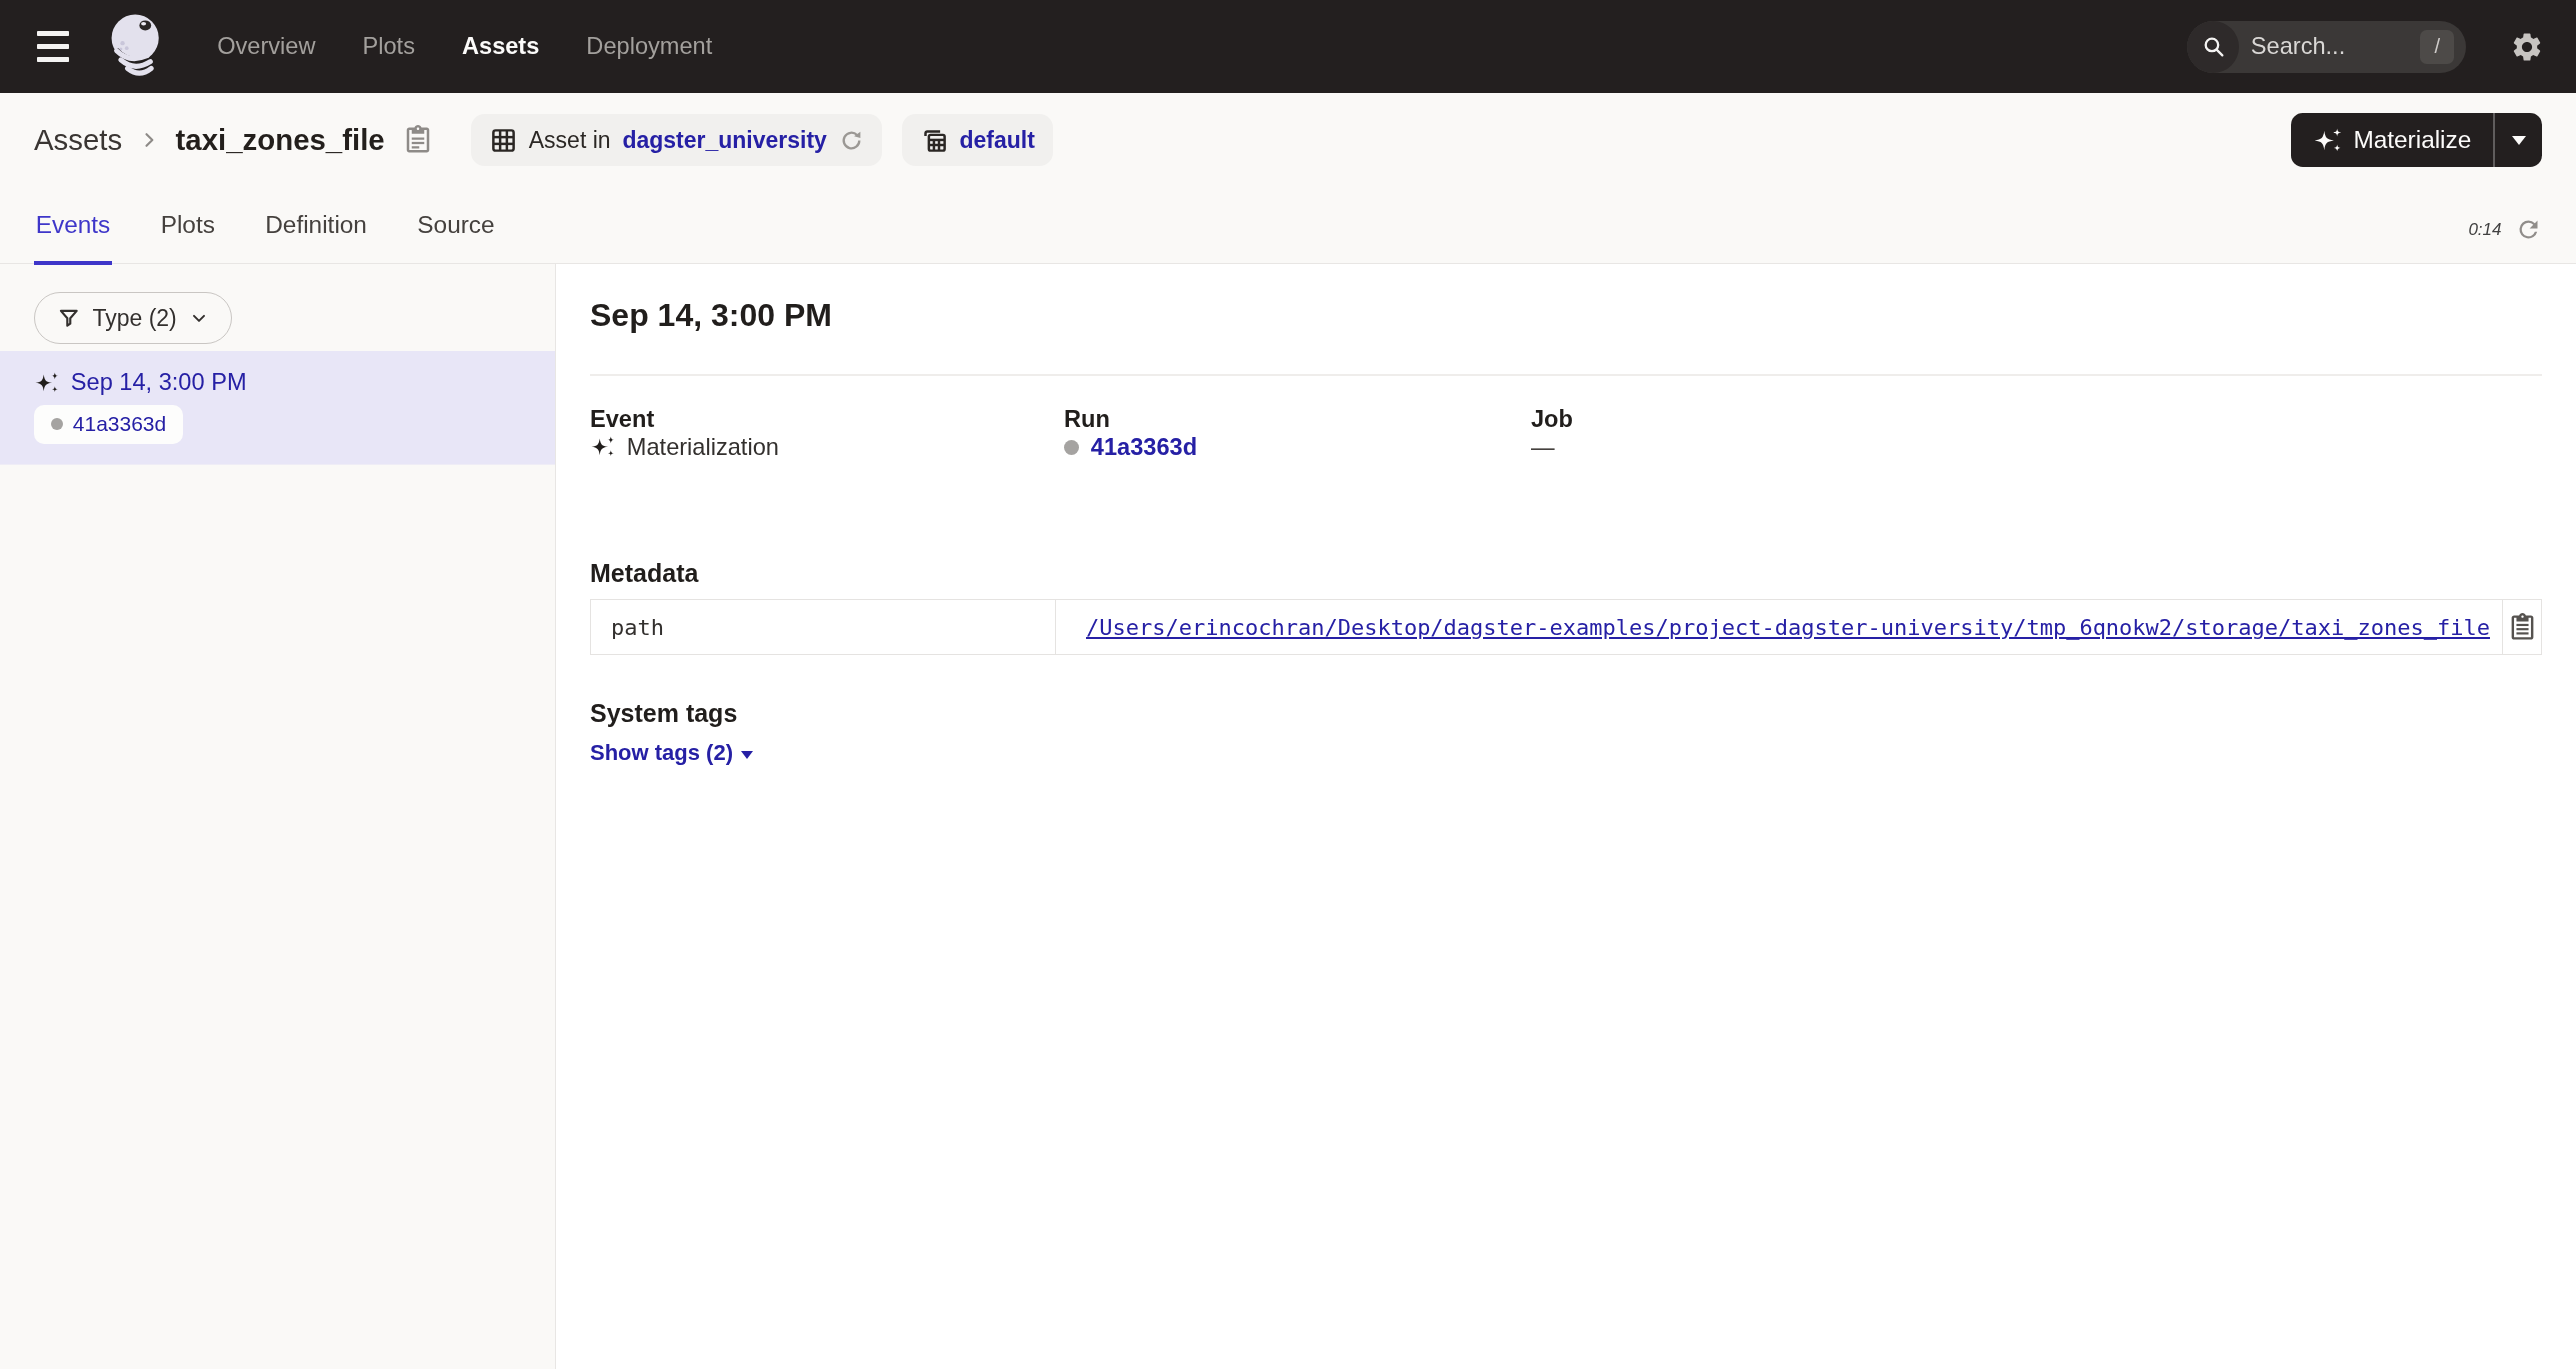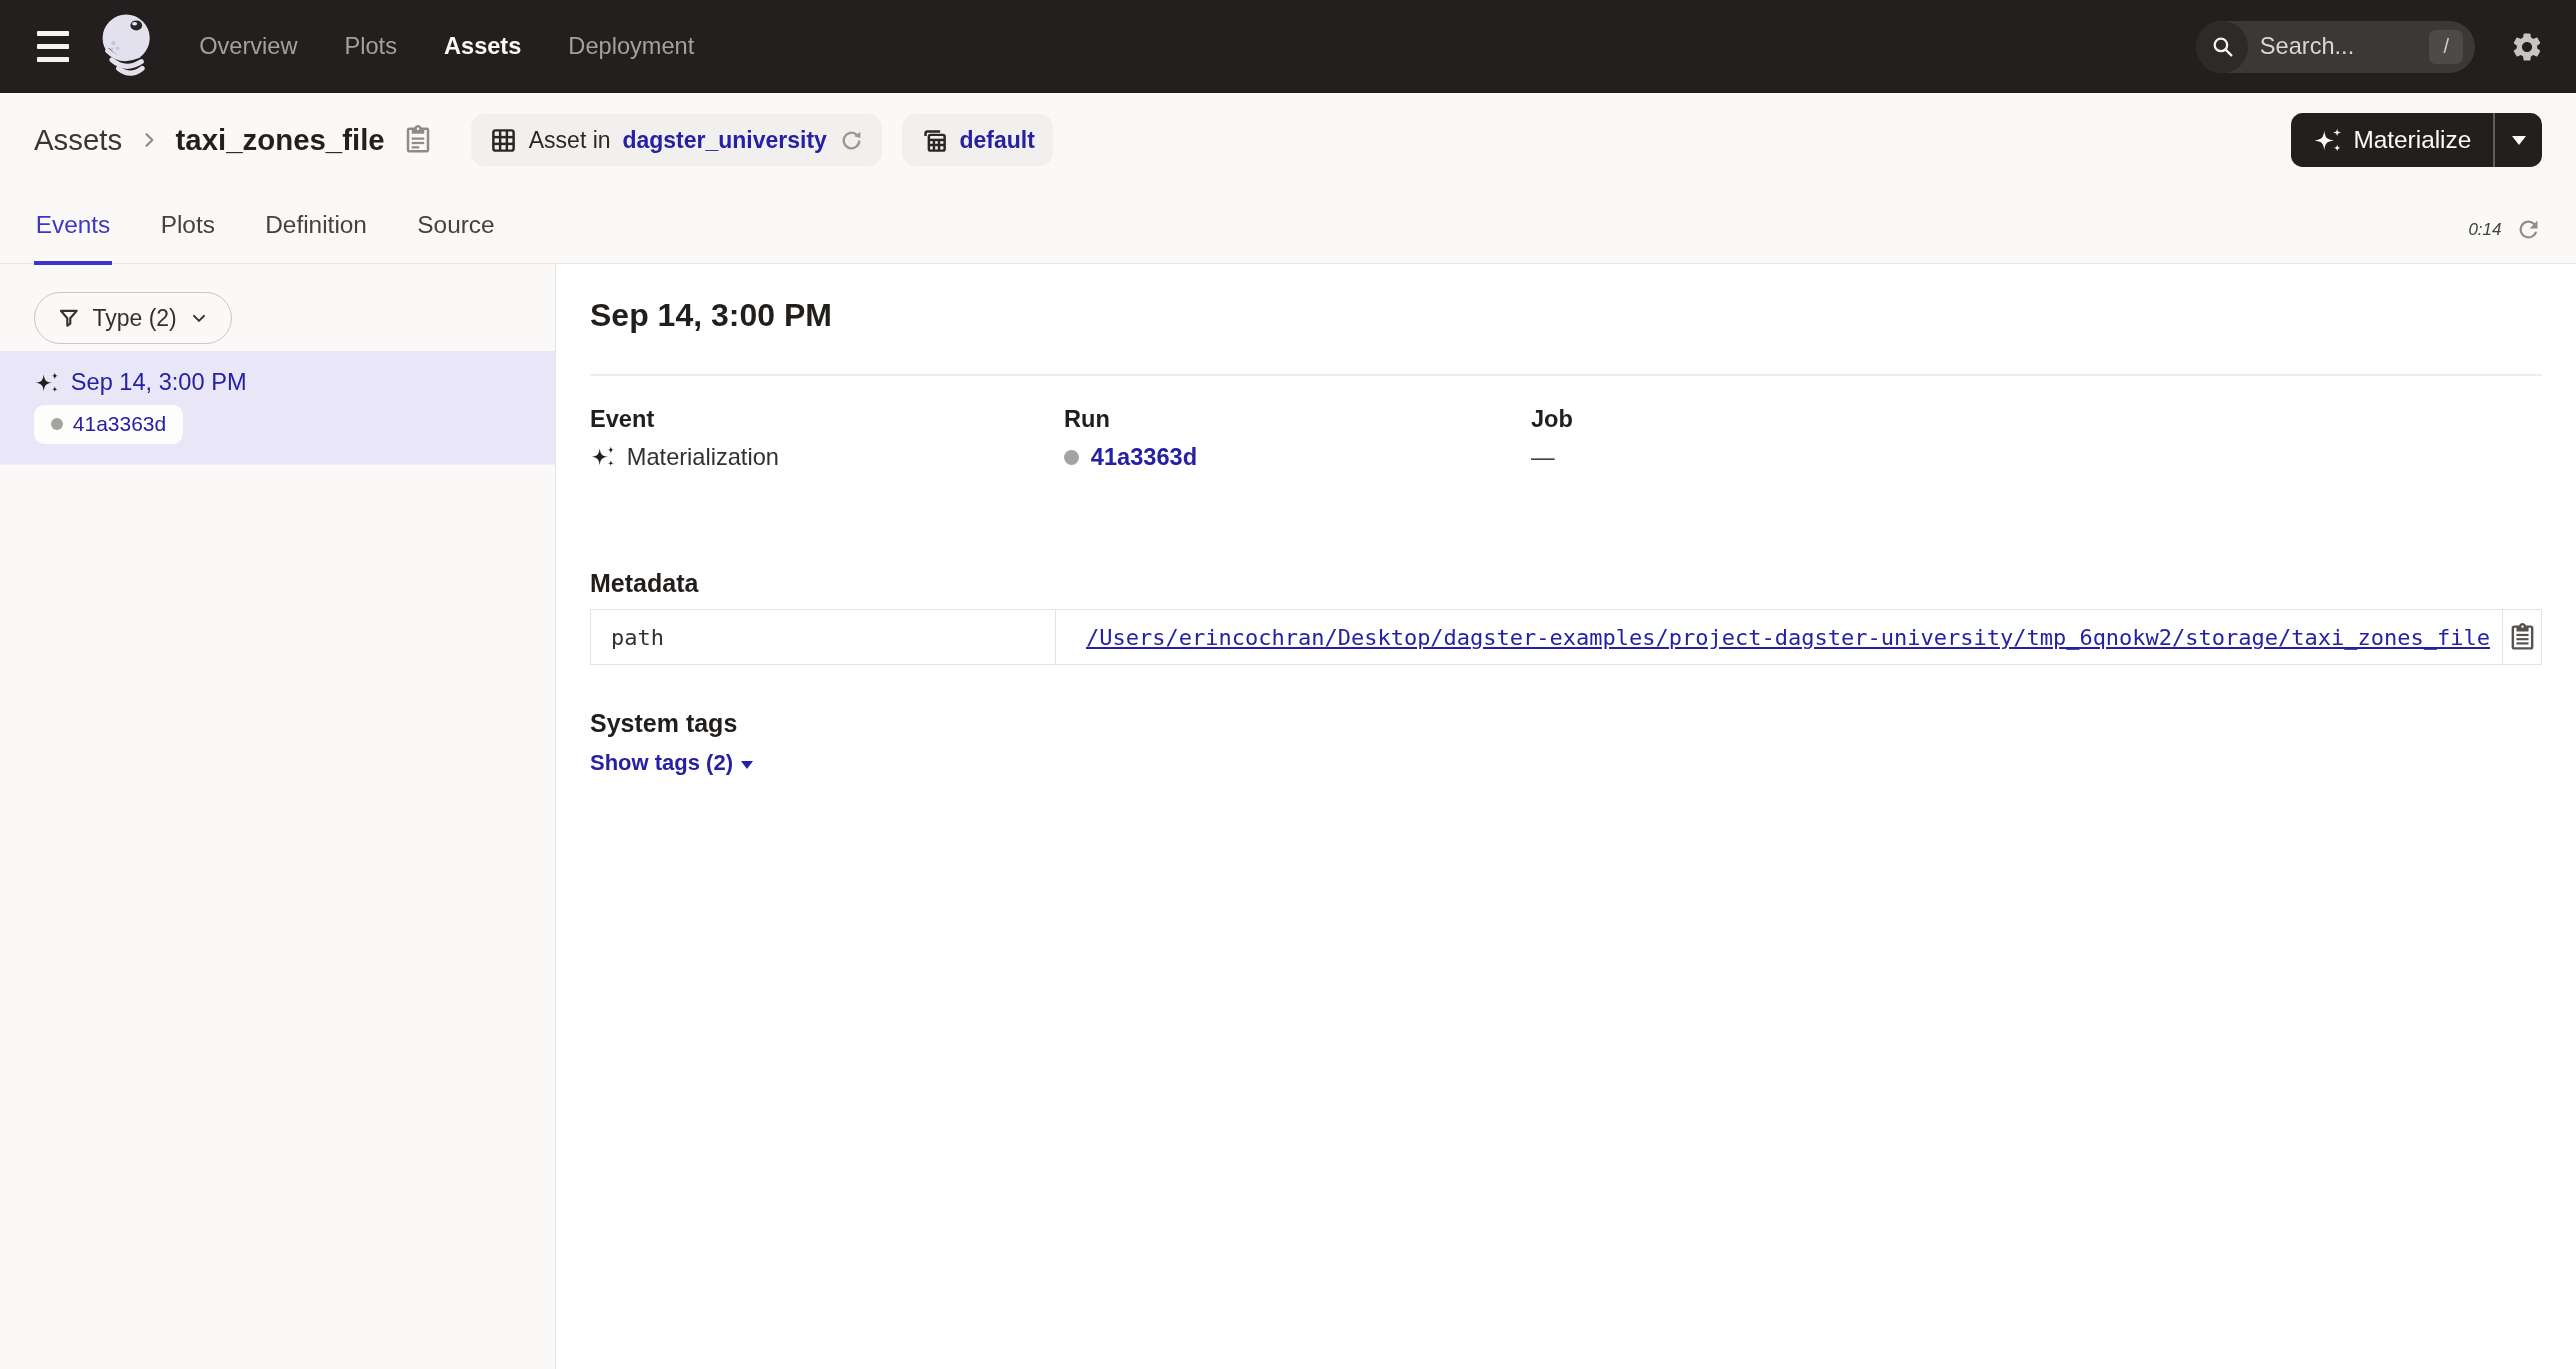--- a/index.html
+++ b/index.html
@@ -7,21 +7,21 @@
   body {
     font-family:"Liberation Sans", sans-serif;
     background:#FAF9F7;
     color:#231F1C;
     -webkit-font-smoothing:antialiased;
   }
   
   .topnav {
     height:93px; background:#231F1F;
     display:flex; align-items:center;
-    padding:0 32px 0 29px; gap:5px;
+    padding:0 32px 0 29px; gap:14px;
   }
   .hamburger { width:54px; height:54px; display:flex; flex-direction:column; justify-content:center; gap:7.6px; cursor:pointer; padding:0 8.4px; }
   .hamburger span { display:block; width:32px; height:5px; background:#F4F3F2; border-radius:0.8px; }
   .logo { width:64px; height:71px; margin:0 13.5px 0 6.7px; cursor:pointer; }
   .nav-links { display:flex; align-items:center; gap:47px; margin-left:22px; }
   .nav-link { font-size:23.6px; color:#A3A09D; cursor:pointer; text-decoration:none; }
   .nav-link.active { color:#FCFBFA; font-weight:bold; }
   .topnav-spacer { flex:1; }
   .search-pill {
     width:279px; height:52px; background:#3B3837; border-radius:26px;
@@ -91,21 +91,21 @@
   .status-dot { width:15px; height:15px; border-radius:50%; background:#A5A3A1; flex:none; }
   .status-dot.small { width:11.8px; height:11.8px; }
   .run-pill-label { font-size:21px; color:#2620A5; }
   
   .main { flex:1; background:#FFFFFF; padding:32px 34px; overflow:hidden; }
   .detail-title { font-size:32px; font-weight:bold; color:#211E1C; line-height:39px; }
   .detail-divider { height:1.7px; background:#EFEDEB; margin-top:39px; }
   .detail-cols { display:flex; margin-top:29px; }
   .col-event { width:474px; } .col-run { width:467px; } .col-job { flex:1; }
   .col-head { font-size:23.6px; font-weight:bold; color:#211E1C; line-height:29px; }
-  .col-value { margin-top:10px; display:flex; align-items:center; gap:11.8px; font-size:23.6px; color:#33302E;text-align:right; }
+  .col-value { margin-top:0; display:flex; align-items:center; gap:11.8px; font-size:23.6px; color:#33302E;text-align:right; }
   .dash { color:#45413E; }
   .section-heading { font-size:25px; font-weight:bold; color:#211E1C; line-height:29px; }
   .metadata-section { margin-top:98px; }
   .metadata-table { margin-top:11.8px; border:1.7px solid #E5E3E1; display:flex; height:56px; background:#fff; }
   .meta-key {
     width:465px; flex:none; border-right:1.7px solid #E5E3E1; display:flex; align-items:center;
     padding:0 20px; font-family:"DejaVu Sans Mono","Liberation Mono",monospace; font-size:22px; color:#33302E;
   }
   .meta-value { flex:1; display:flex; align-items:center; padding:0 17px 0 30px; min-width:0; }
   .meta-path {

